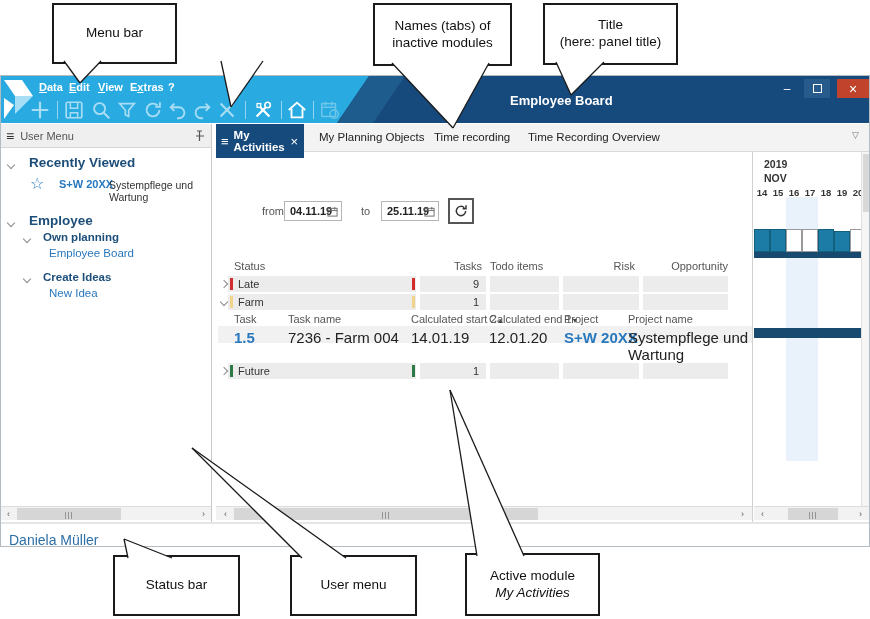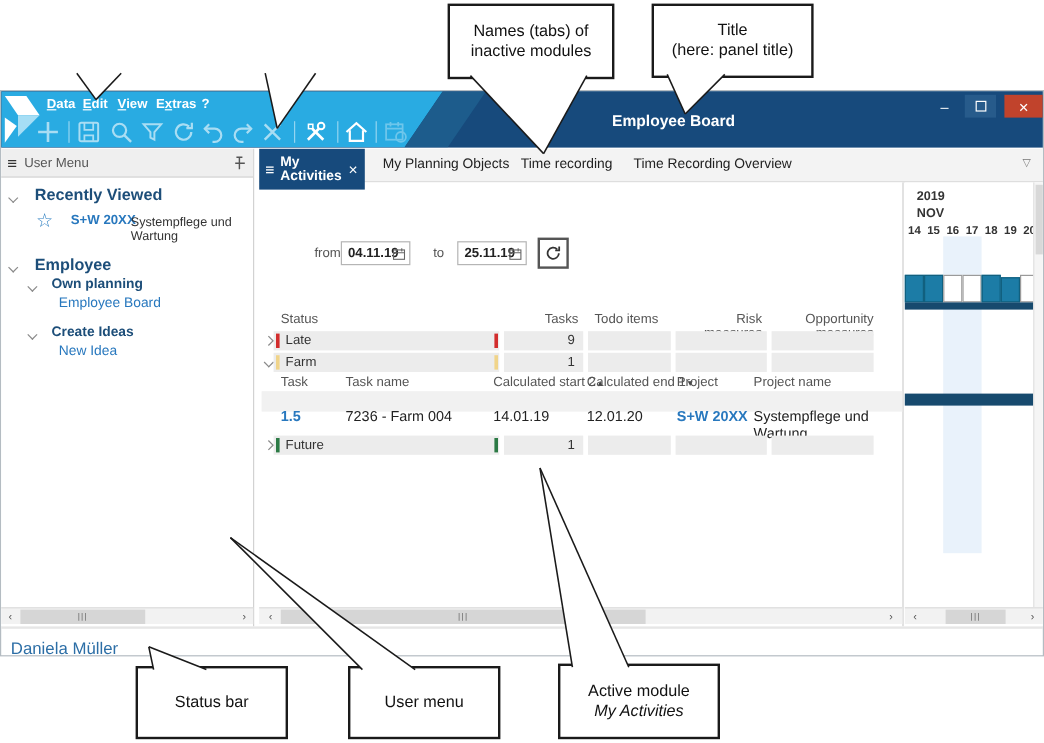--- a/index.html
+++ b/index.html
@@ -76,21 +76,21 @@
 
   .th { position:absolute; font-size:11px; color:#555; }
   .cell { position:absolute; height:16px; background:#ececec; }
   .grp-chev { position:absolute; }
   .grp-bar { position:absolute; width:3px; height:12px; }
   .grp-lbl { position:absolute; font-size:11px; color:#333; }
   .grp-val { position:absolute; font-size:11px; color:#333; text-align:right; }
   .sub-th { position:absolute; font-size:11px; color:#555; }
   .sort-ic { font-size:7px; color:#444; }
   .task-row { position:absolute; left:2px; width:534px; height:17px; background:#f1f1f1; }
-  .td { position:absolute; font-size:12px; color:#222; top:14px; }
+  .td { position:absolute; font-size:15px; color:#222; top:3px; }
   .td.link { color:#2878be; font-weight:700; }
 
   
   .gantt { position:absolute; left:753px; top:76px; width:115px; height:370px; background:#fff; }
   .g-txt { position:absolute; font-size:10.5px; font-weight:600; color:#333; }
   .g-days { position:absolute; left:0; top:35px; width:112px; display:flex; }
   .g-days span { width:16px; text-align:center; font-size:9.5px; font-weight:600; color:#333; }
   .weekend { position:absolute; left:32px; top:45px; width:32px; height:264px; background:#e9f2fb; }
   .cap-row { position:absolute; left:0; top:77px; width:112px; height:23px; }
   .cap { position:absolute; bottom:0; width:16px; }
@@ -263,21 +263,21 @@
       </div>
       <div class="refresh-btn" style="left:232px;top:46px;">
         <svg width="16" height="16" viewBox="0 0 24 24">
             <path d="M19 12a7 7 0 1 1-2-4.9" stroke="#333" stroke-width="2.2" fill="none"></path>
             <path d="M19.5 3.5v5h-5" stroke="#333" stroke-width="2.2" fill="none"></path>
           </svg>
       </div>
 
       <span class="th" style="left:18px;top:108px;">Status</span>
       <span class="th" style="left:204px;top:108px;width:62px;text-align:right;">Tasks</span>
-      <span class="th" style="left:274px;top:108px;width:64px;text-align:center;">Todo items</span>
+      <span class="th" style="left:274px;top:108px;width:64px;text-align:left;">Todo items</span>
       <span class="th" style="left:347px;top:108px;width:72px;text-align:right;">Risk measures</span>
       <span class="th" style="left:427px;top:108px;width:85px;text-align:right;">Opportunity measures</span>
 
       <div>
         <span class="grp-chev chev right" style="left:5px;top:129px;"></span>
         <div class="cell" style="left:12px;top:124px;width:188px;"></div>
         <div class="grp-bar" style="left: 14px; top: 126px; background: rgb(210, 45, 45);"></div>
         <span class="grp-lbl" style="left:22px;top:126px;">Late</span>
         <div class="grp-bar" style="left: 196px; top: 126px; background: rgb(210, 45, 45);"></div>
         <div class="cell" style="left:204px;top:124px;width:66px;"></div>
@@ -395,20 +395,23 @@
       <line x1="128" y1="558" x2="124" y2="539" stroke="#1a1a1a" stroke-width="1.3"></line>
       <line x1="172" y1="558" x2="124" y2="539" stroke="#1a1a1a" stroke-width="1.3"></line>
     <polygon points="302,558 346,558 192,448" fill="#fff"></polygon>
       <line x1="302" y1="558" x2="192" y2="448" stroke="#1a1a1a" stroke-width="1.3"></line>
       <line x1="346" y1="558" x2="192" y2="448" stroke="#1a1a1a" stroke-width="1.3"></line>
     <polygon points="477,556 524,556 450,390" fill="#fff"></polygon>
       <line x1="477" y1="556" x2="450" y2="390" stroke="#1a1a1a" stroke-width="1.3"></line>
       <line x1="524" y1="556" x2="450" y2="390" stroke="#1a1a1a" stroke-width="1.3"></line>
   </svg>
 
+  <div class="callout" style="left:52px;top:3px;width:125px;height:61px;">
+      <span>Menu bar</span>
+    </div>
   <div class="callout" style="left:543px;top:3px;width:135px;height:62px;">
       <span>Title</span>
       <span>(here: panel title)</span>
     </div>
   <div class="callout" style="left:373px;top:3px;width:139px;height:63px;">
       <span>Names (tabs) of</span>
       <span>inactive modules</span>
     </div>
   <div class="callout" style="left:113px;top:555px;width:127px;height:61px;text-align:center;">
       <span>Status bar</span>

